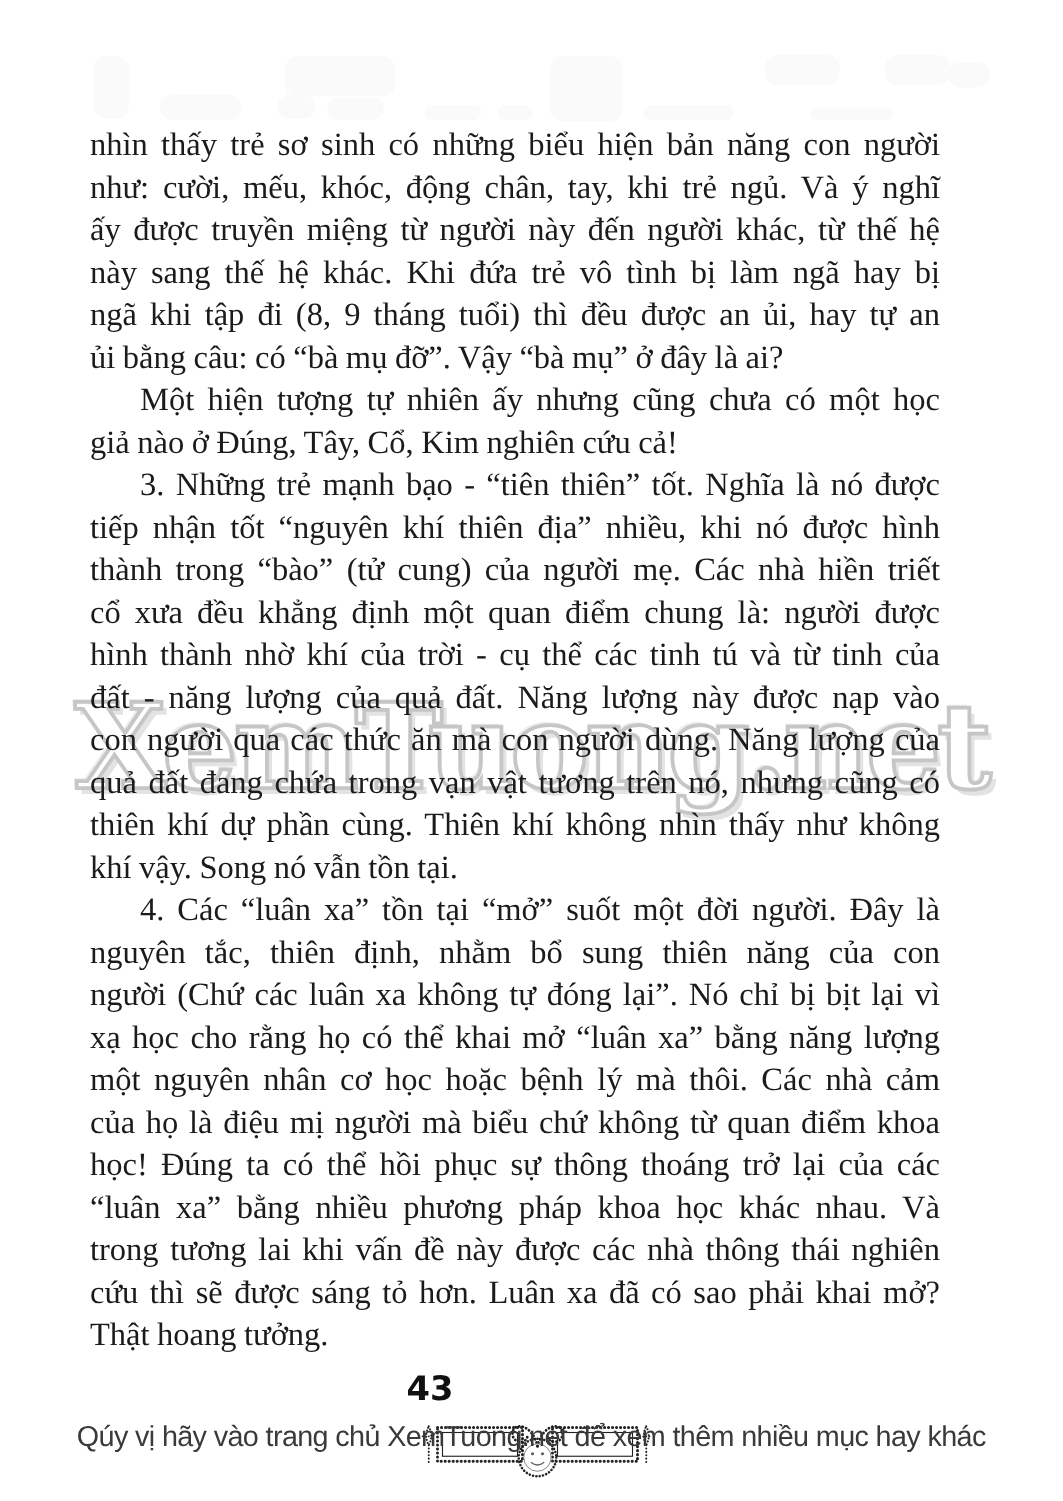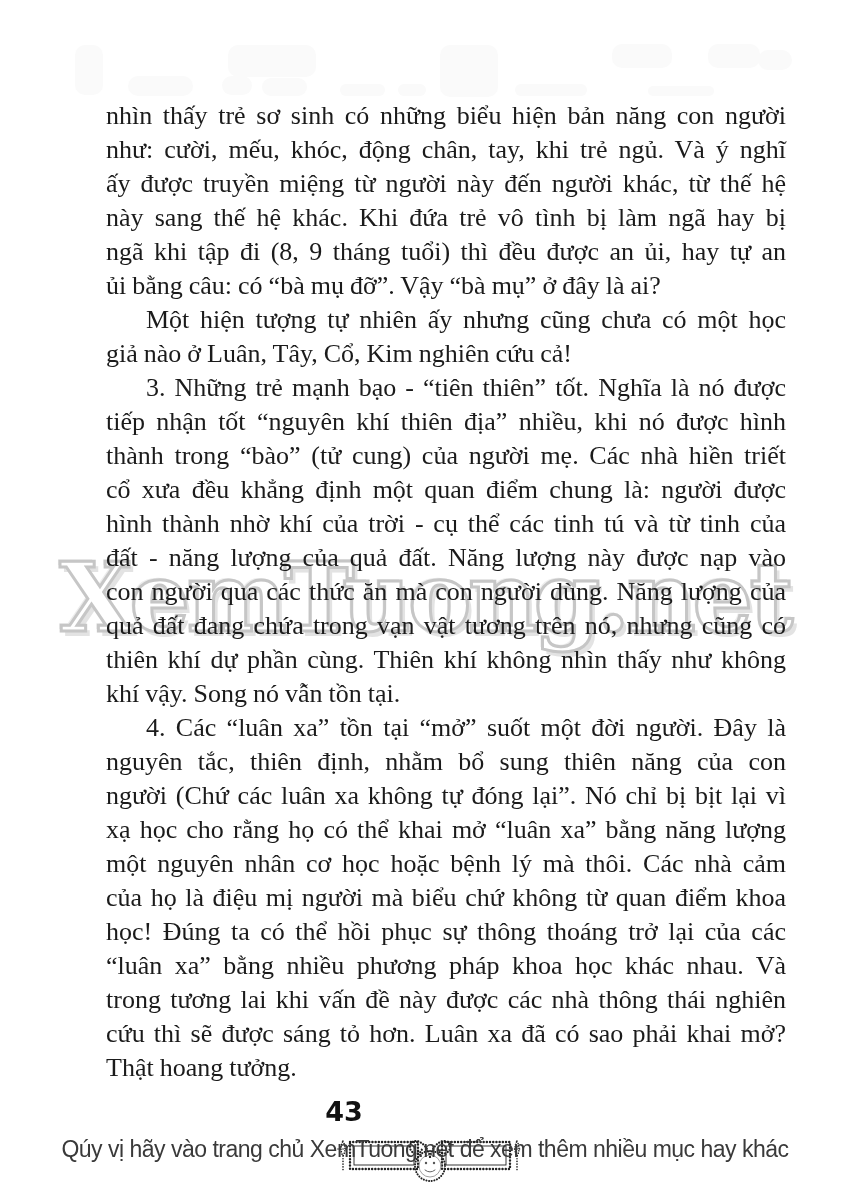--- a/index.html
+++ b/index.html
@@ -17,21 +17,21 @@
     position:absolute;left:58px;top:542px;width:734px;z-index:1;
     font-family:"DejaVu Serif","Liberation Serif",serif;
     font-weight:bold;font-size:116px;letter-spacing:-3px;
     white-space:nowrap;text-align:center;
     color:#ffffff;
     -webkit-text-stroke:3px #c6c6c6;
     text-shadow:4px 5px 0 #e3e3e3, -2px -2px 0 #ededed;
     user-select:none;
   }
   .text-block{
-    position:absolute;left:106px;top:99px;width:680px;z-index:2;
+    position:absolute;left:72px;top:99px;width:680px;z-index:2;
     font-size:26px;line-height:34px;color:#1b1b1b;
   }
   .line{
     white-space:nowrap;overflow:visible;
     text-align:justify;text-align-last:justify;
     word-spacing:-0.5px;
   }
   .line.last{text-align-last:left;}
   .line.indent{text-indent:40px;}
   .page-number{
@@ -77,21 +77,21 @@
   <div class="watermark fit" style="font-size: 94.5px;">XemTuong.net</div>
 
   <div class="text-block" id="text-block">
       <div class="line fit">nhìn thấy trẻ sơ sinh có những biểu hiện bản năng con người</div>
       <div class="line fit">như: cười, mếu, khóc, động chân, tay, khi trẻ ngủ. Và ý nghĩ</div>
       <div class="line fit">ấy được truyền miệng từ người này đến người khác, từ thế hệ</div>
       <div class="line fit">này sang thế hệ khác. Khi đứa trẻ vô tình bị làm ngã hay bị</div>
       <div class="line fit">ngã khi tập đi (8, 9 tháng tuổi) thì đều được an ủi, hay tự an</div>
       <div class="line fit last">ủi bằng câu: có “bà mụ đỡ”. Vậy “bà mụ” ở đây là ai?</div>
       <div class="line fit indent">Một hiện tượng tự nhiên ấy nhưng cũng chưa có một học</div>
-      <div class="line fit last">giả nào ở Luân, Tây, Cổ, Kim nghiên cứu cả!</div>
+      <div class="line fit last">giả nào ở Đúng, Tây, Cổ, Kim nghiên cứu cả!</div>
       <div class="line fit indent">3. Những trẻ mạnh bạo - “tiên thiên” tốt. Nghĩa là nó được</div>
       <div class="line fit">tiếp nhận tốt “nguyên khí thiên địa” nhiều, khi nó được hình</div>
       <div class="line fit">thành trong “bào” (tử cung) của người mẹ. Các nhà hiền triết</div>
       <div class="line fit">cổ xưa đều khẳng định một quan điểm chung là: người được</div>
       <div class="line fit">hình thành nhờ khí của trời - cụ thể các tinh tú và từ tinh của</div>
       <div class="line fit">đất - năng lượng của quả đất. Năng lượng này được nạp vào</div>
       <div class="line fit">con người qua các thức ăn mà con người dùng. Năng lượng của</div>
       <div class="line fit">quả đất đang chứa trong vạn vật tương trên nó, nhưng cũng có</div>
       <div class="line fit">thiên khí dự phần cùng. Thiên khí không nhìn thấy như không</div>
       <div class="line fit last">khí vậy. Song nó vẫn tồn tại.</div>

